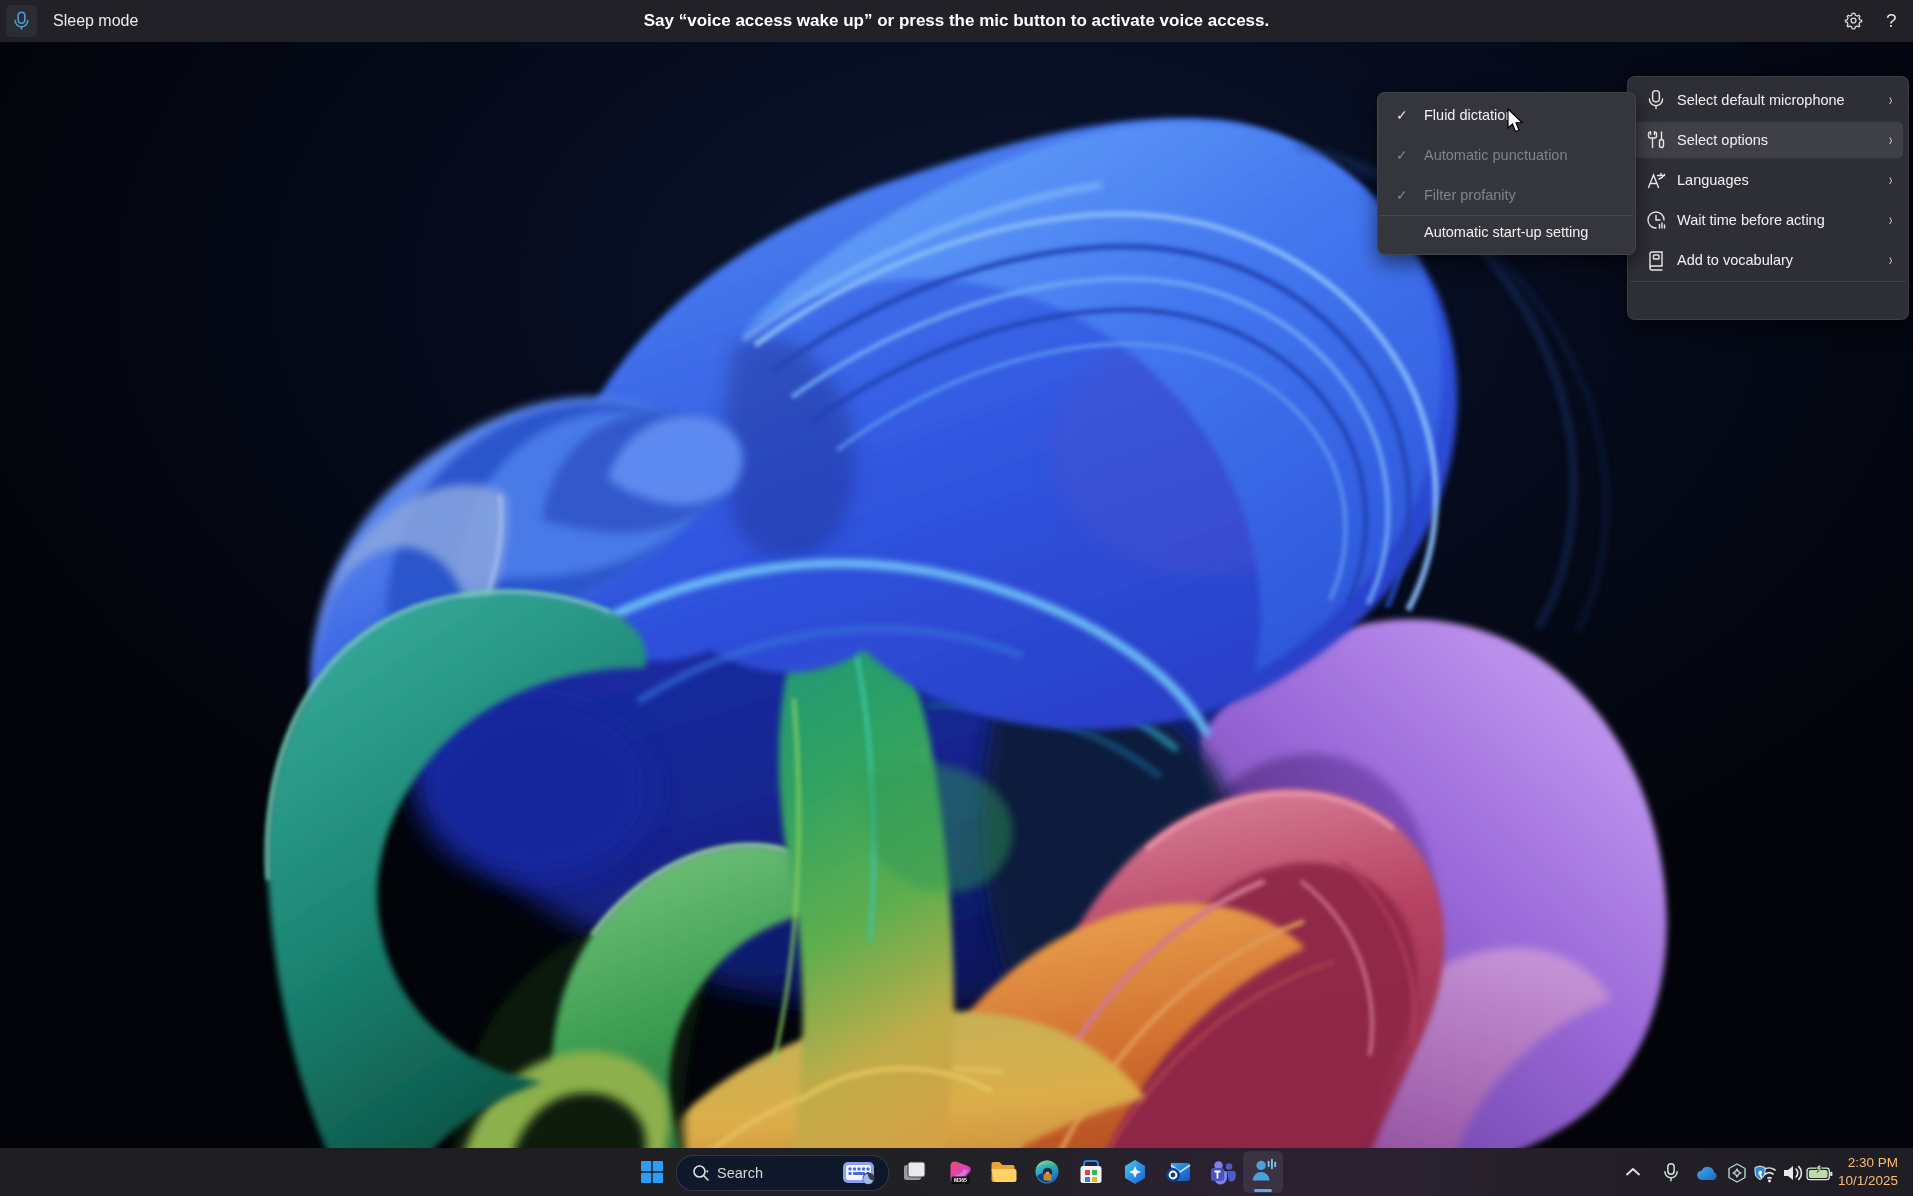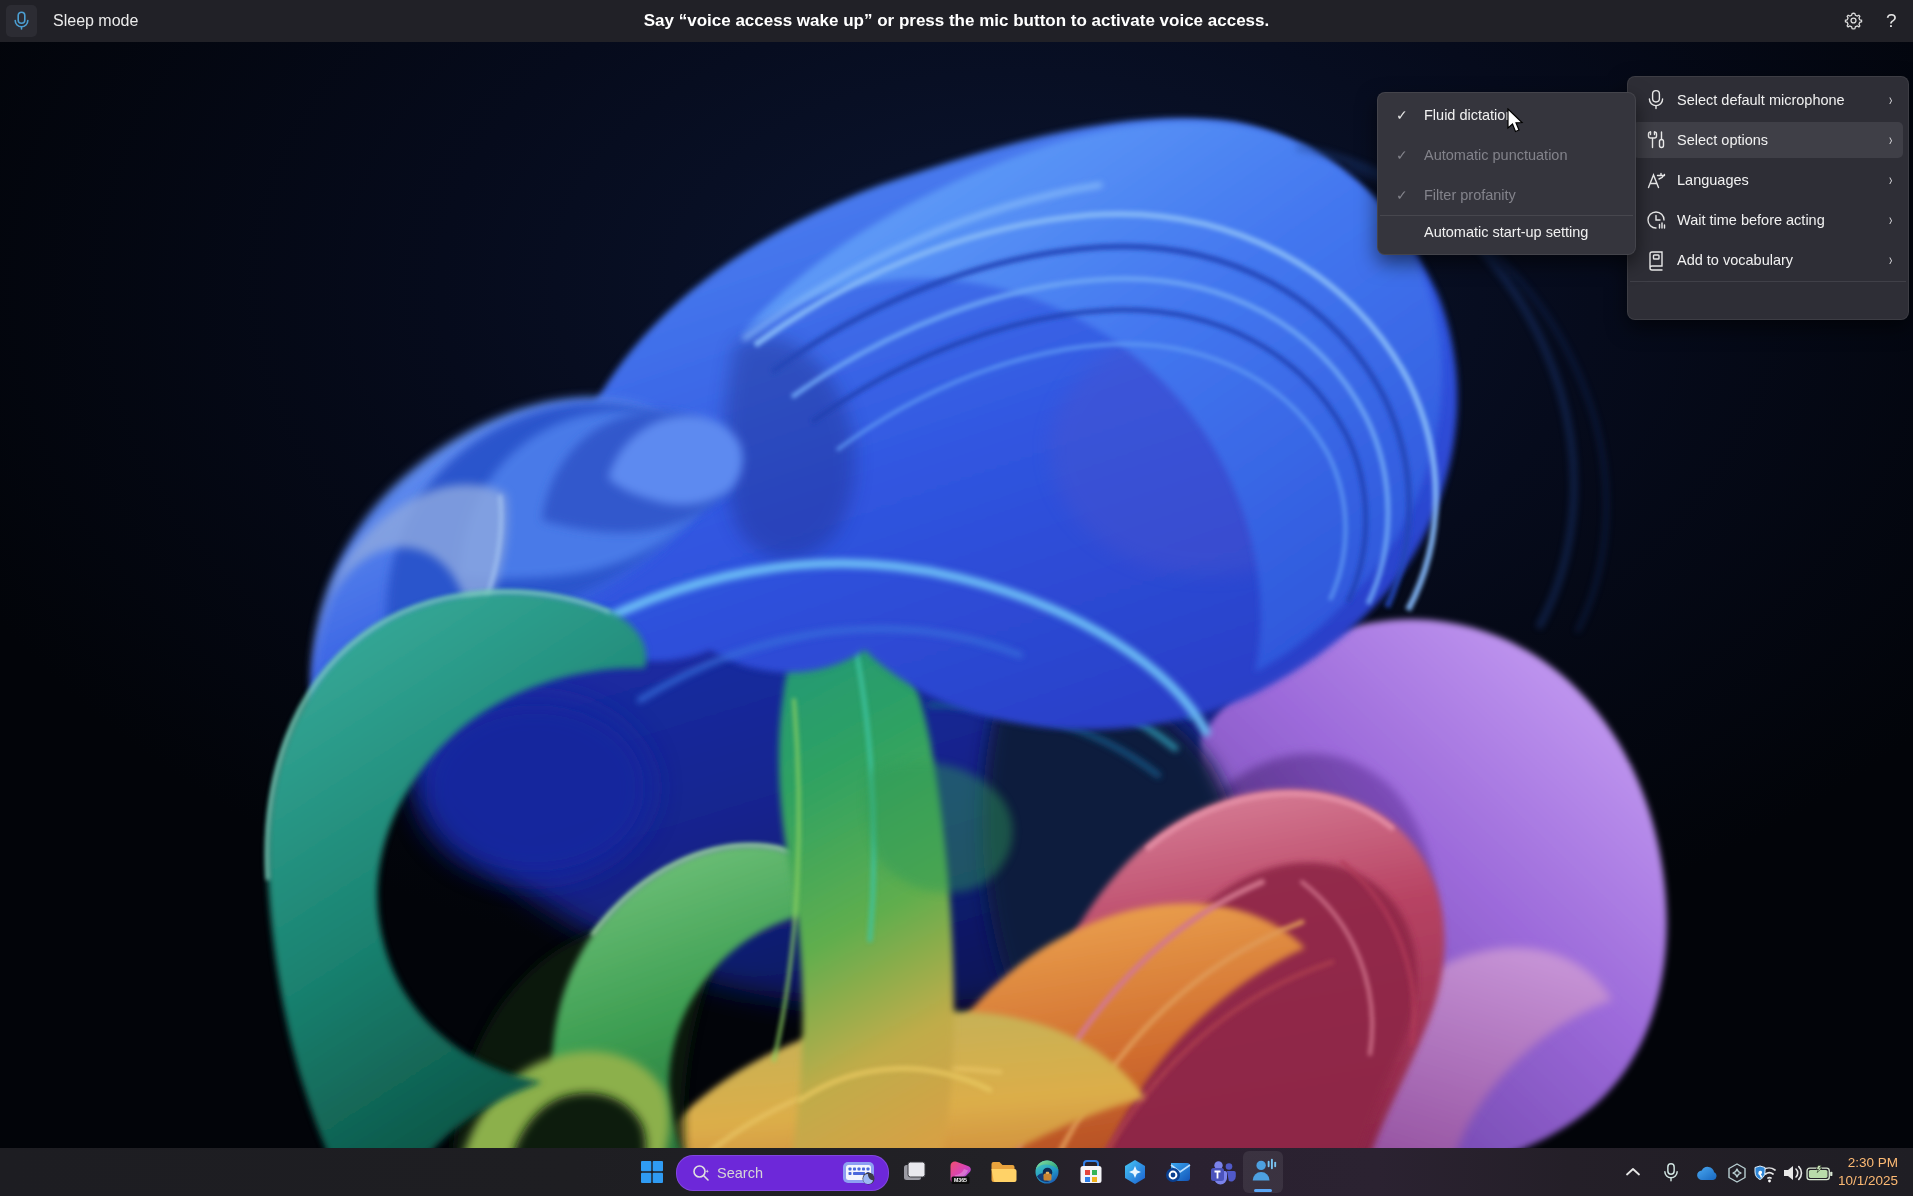--- a/index.html
+++ b/index.html
@@ -34,21 +34,21 @@
   .dis{color:#83838b;}
   .dis .ck{color:#83838b;}
 
   
   #tbar{position:absolute;left:0;top:1148px;width:1913px;height:48px;z-index:10;
     background:linear-gradient(90deg,#1d1d22 0%,#1e1e22 30%,#222126 52%,#2a2130 62%,#2b2231 72%,#241f28 82%,#1f1e24 100%);}
   .ticon{position:absolute;top:1157px;width:30px;height:30px;z-index:12;}
   #vaccess{position:absolute;left:1243px;top:1151px;width:40px;height:42px;background:rgba(255,255,255,0.08);
     border-radius:6px;z-index:11;}
   #valine{position:absolute;left:1254px;top:1189px;width:18px;height:3px;border-radius:2px;background:#5ba6f5;z-index:12;}
-  #search{position:absolute;left:676px;top:1155px;width:211px;height:34px;background:#6d28d9;
+  #search{position:absolute;left:676px;top:1155px;width:211px;height:34px;background:#0f172a;
     border:1px solid rgba(255,255,255,0.14);border-radius:17px;z-index:11;}
   #search .txt{position:absolute;left:40px;top:0;height:34px;line-height:34px;color:#d6d6d6;font-size:14.5px;}
   #clock{position:absolute;left:1828px;top:1154px;width:70px;height:40px;text-align:right;color:#fdba74;
     font-size:13.5px;line-height:18px;z-index:11;}
   #weather{position:absolute;left:18px;top:1148px;width:200px;height:48px;z-index:11;}
   #weather .t1{position:absolute;left:52px;top:8px;color:#f2f2f2;font-size:13.5px;font-weight:bold;}
   #weather .t2{position:absolute;left:52px;top:25px;color:#cfcfcf;font-size:13px;}
 
   
   #rstrip{position:absolute;left:1913px;top:0;width:7px;height:1196px;background:#fff;z-index:40;}

